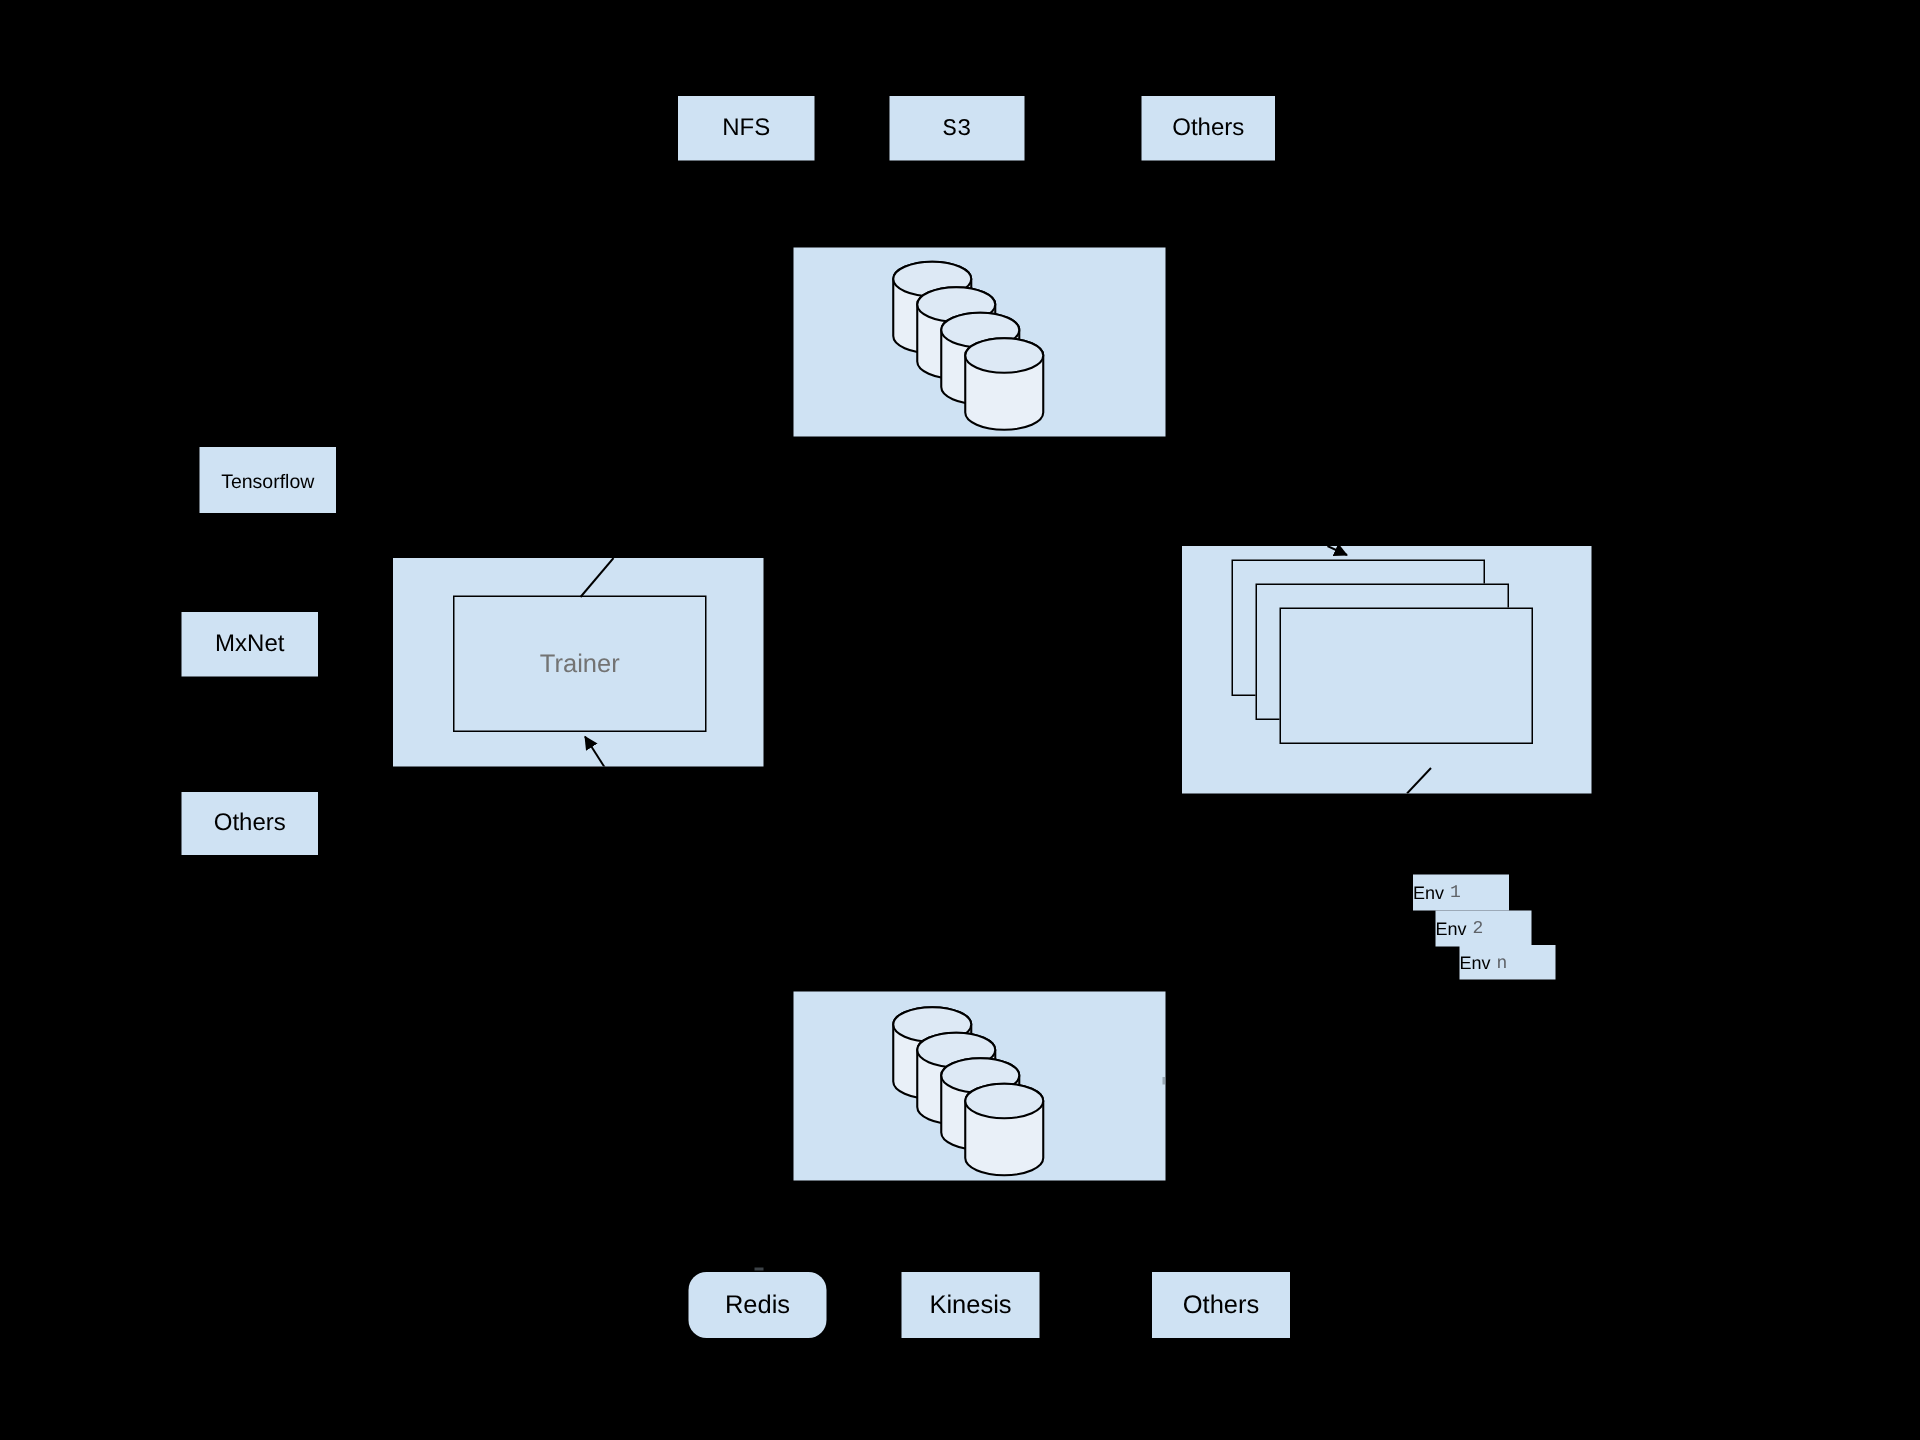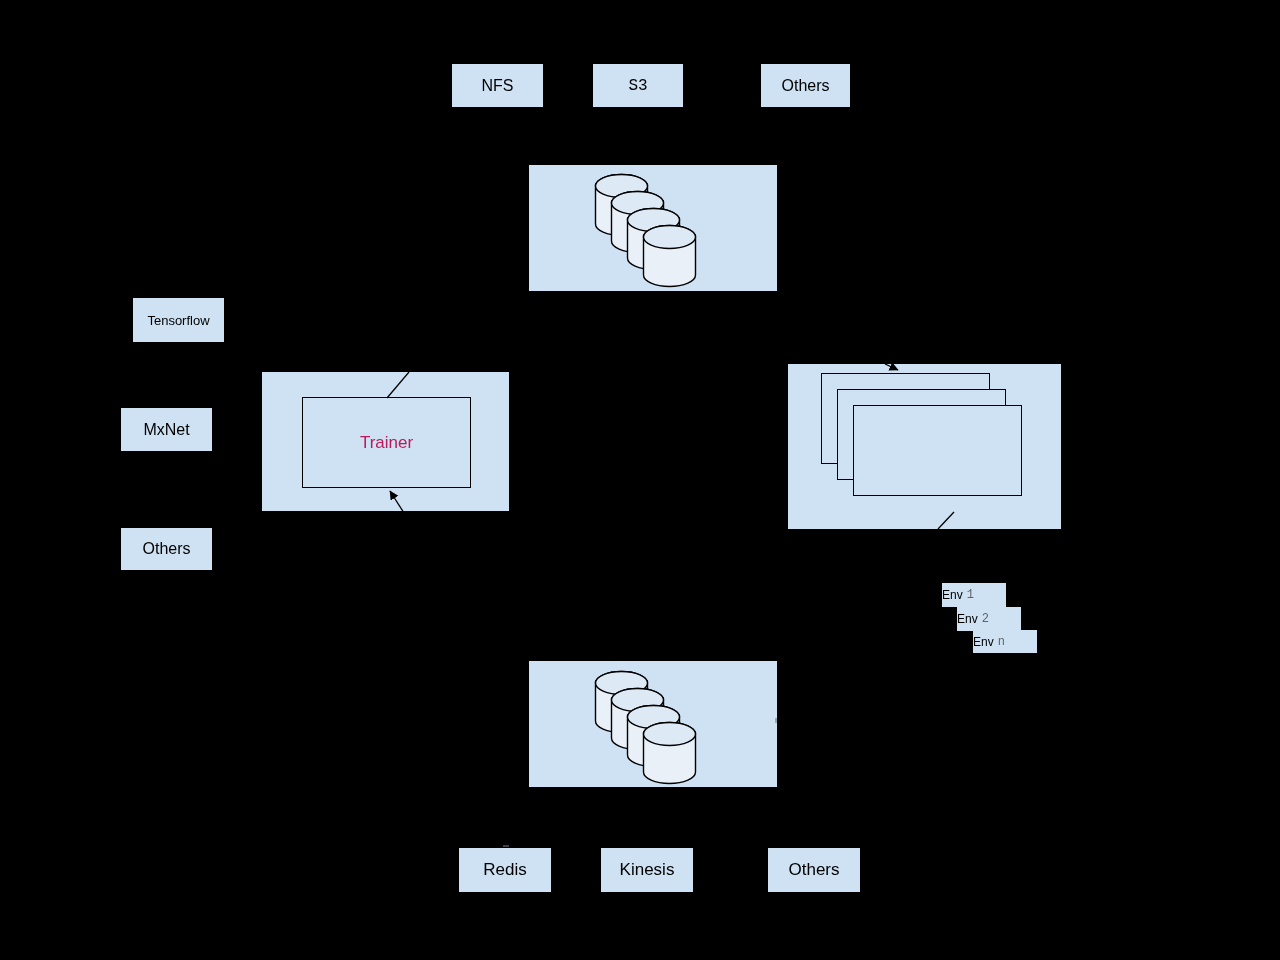--- a/index.html
+++ b/index.html
@@ -2,21 +2,21 @@
 <html><head>
 <meta charset="utf-8">
 <style>
   html,body{margin:0;padding:0;background:#000;}
   #canvas{position:relative;width:1280px;height:960px;background:#000;overflow:hidden;
           font-family:"Liberation Sans",sans-serif;}
   .abs{position:absolute;}
   .bluebox{position:absolute;background:#cfe2f3;display:flex;align-items:center;
            justify-content:center;color:#000;}
   .card{position:absolute;background:#cfe2f3;border:1px solid #000;box-sizing:border-box;
-        display:flex;align-items:center;justify-content:center;color:#be185d;}
+        display:flex;align-items:center;justify-content:center;color:#737373;}
   .overlay{position:absolute;left:0;top:0;pointer-events:none;}
   .envbox{position:absolute;background:#cfe2f3;display:flex;align-items:center;
           justify-content:flex-start;color:#000;font-size:12px;}
   .env-index{font-family:"Liberation Mono",monospace;font-size:12px;color:#5f6368;
              margin-left:4px;}
   .speck{position:absolute;background:rgba(110,120,130,0.55);}
 </style>
 </head>
 <body>
 
@@ -119,21 +119,21 @@
     </svg>
     <svg class="abs" style="left:113px;top:60px;" width="55" height="64" viewBox="0 0 55 64">
       <path d="M1.5,13 A26,11.5 0 0 1 53.5,13 L53.5,51 A26,11.5 0 0 1 1.5,51 Z" fill="#e9f0f8" stroke="#000" stroke-width="1.4"></path>
       <ellipse cx="27.5" cy="13" rx="26" ry="11.5" fill="#dde9f5" stroke="#000" stroke-width="1.4"></ellipse>
     </svg>
   </div>
 
   <div class="speck" style="left:503px;top:845px;width:6px;height:2px;"></div>
   <div class="speck" style="left:775px;top:718px;width:2px;height:5px;"></div>
 
-  <div class="bluebox" style="left:459px;top:848px;width:92px;height:44px;font-size:17px;">
+  <div class="bluebox" style="left:459px;top:848px;width:92px;height:44px;font-size:17px;border-radius:12px;">
     <span>Redis</span>
   </div>
   <div class="bluebox" style="left:601px;top:848px;width:92px;height:44px;font-size:17px;justify-content:center;">
     <span>Kinesis</span>
   </div>
   <div class="bluebox" style="left:768px;top:848px;width:92px;height:44px;font-size:17px;">
     <span>Others</span>
   </div>
 
 </div>

